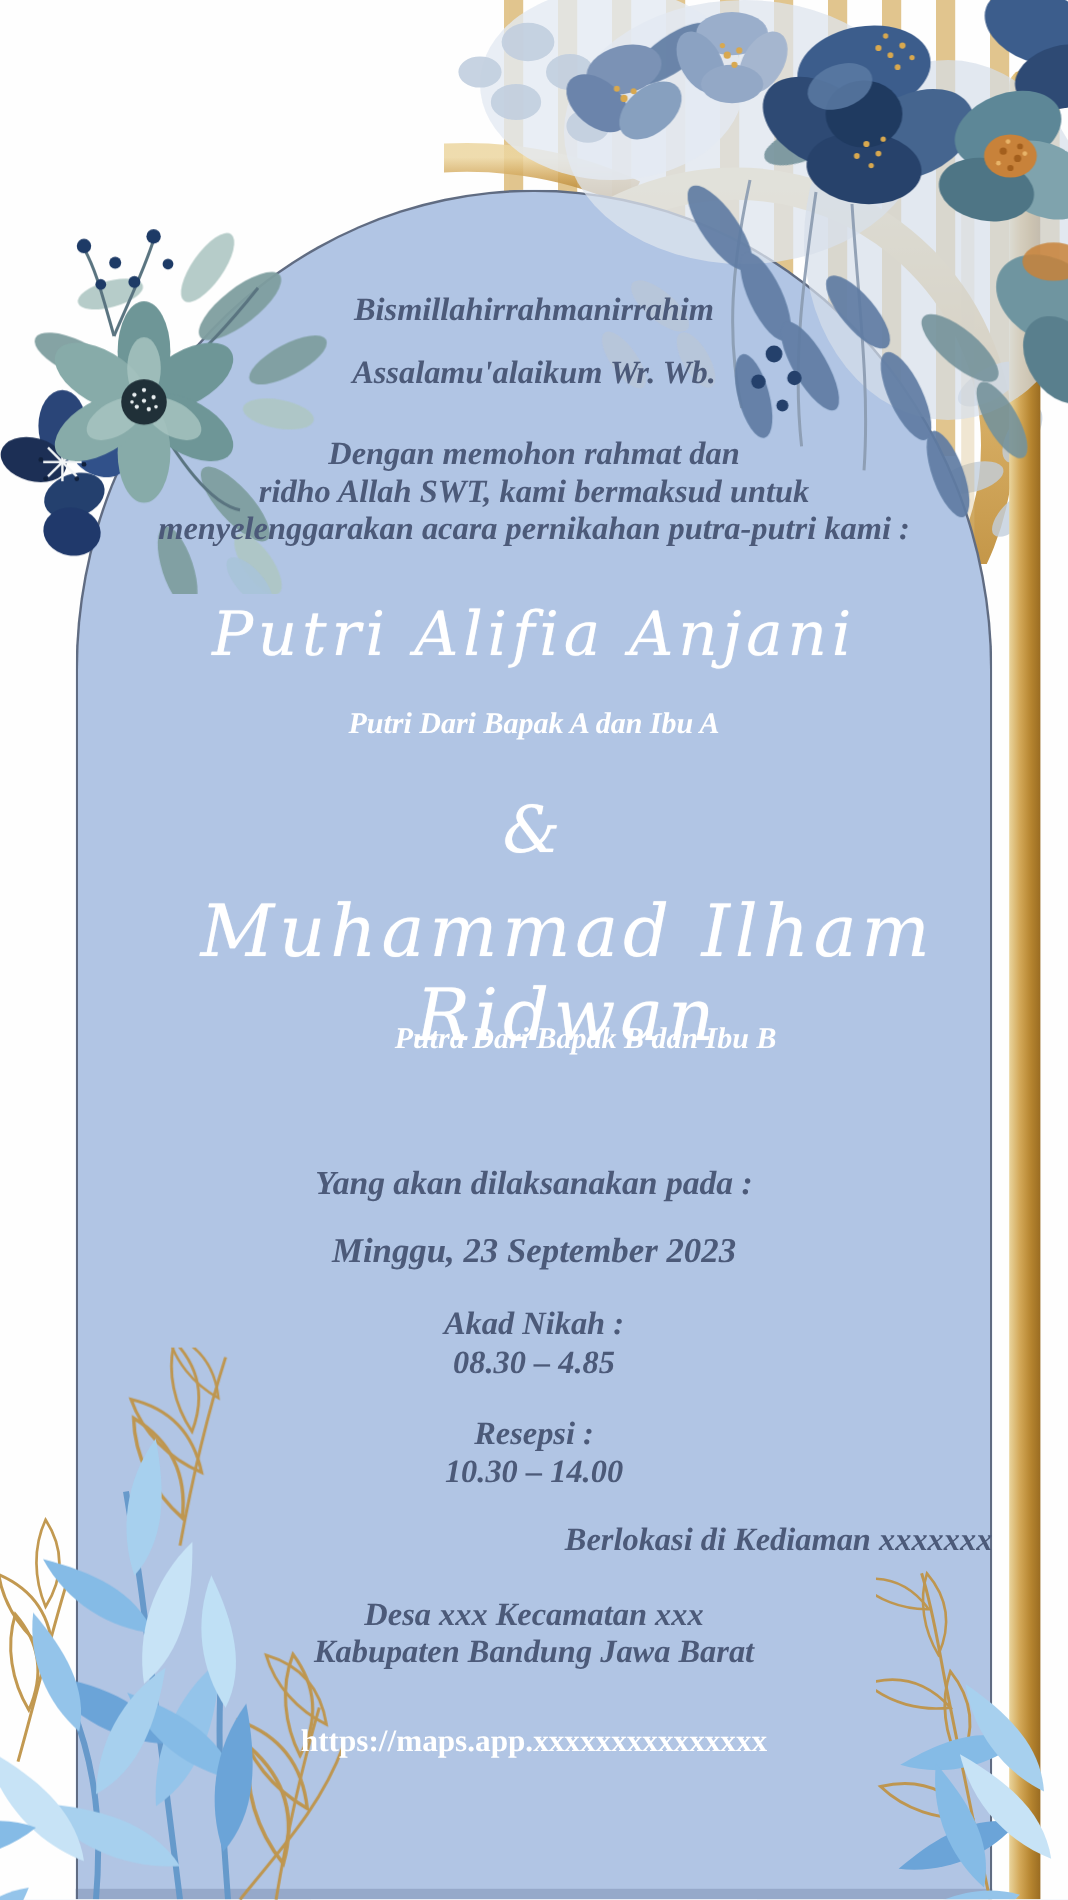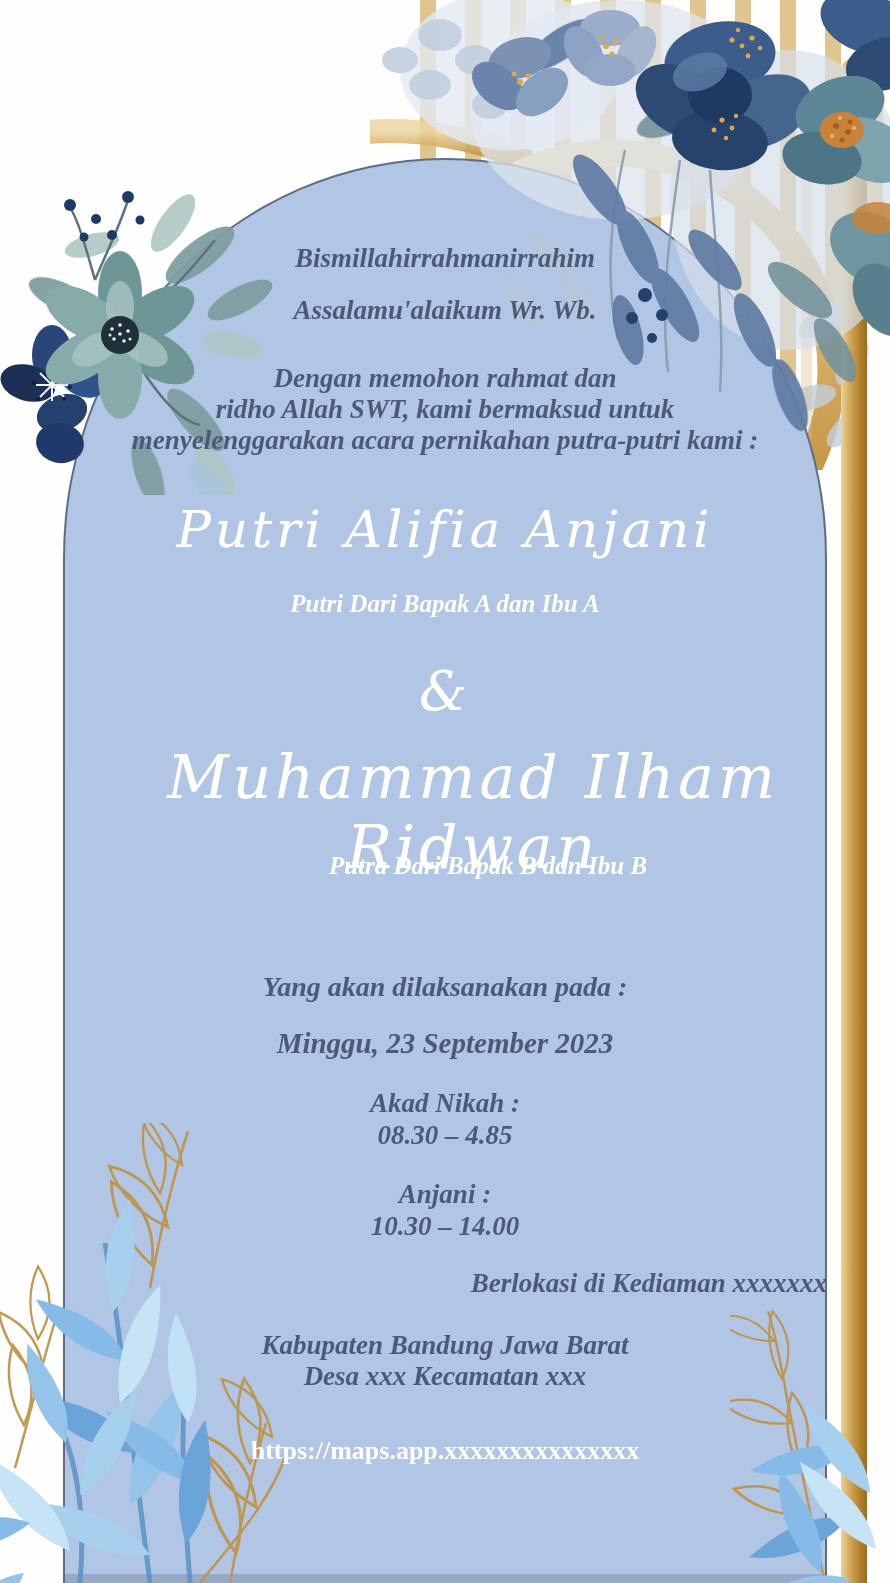--- a/index.html
+++ b/index.html
@@ -376,28 +376,28 @@
 
   <p class="txt navy t-sched-intro">Yang akan dilaksanakan pada :</p>
   <p class="txt navy t-date">Minggu, 23 September 2023</p>
 
   <div class="txt navy t-akad">
     <div>Akad Nikah :</div>
     <div>08.30 – 4.85</div>
   </div>
 
   <div class="txt navy t-resepsi">
-    <div>Anjani :</div>
+    <div>Resepsi :</div>
     <div>10.30 – 14.00</div>
   </div>
 
   <p class="txt navy t-location">Berlokasi di Kediaman xxxxxxx</p>
 
   <div class="txt navy t-address">
+    <div>Desa xxx Kecamatan xxx</div>
     <div>Kabupaten Bandung Jawa Barat</div>
-    <div>Desa xxx Kecamatan xxx</div>
   </div>
 
   <p class="txt t-link">
     <a href="#">https://maps.app.xxxxxxxxxxxxxxx</a>
   </p>
 
 </div>
 
 </body></html>

